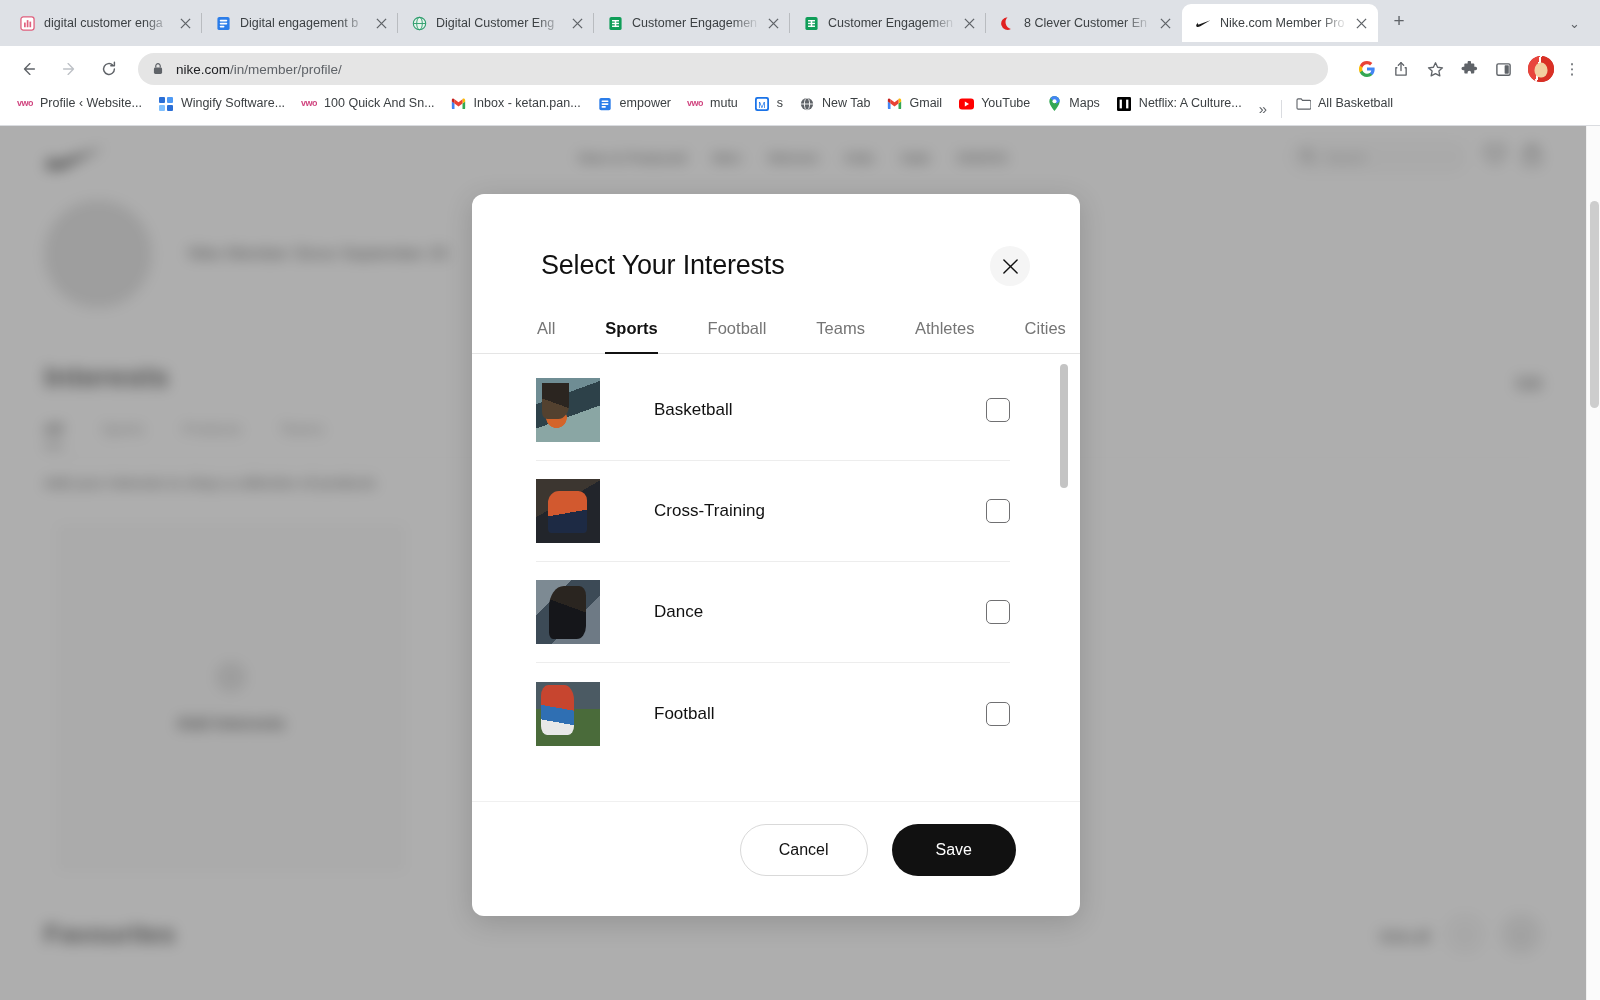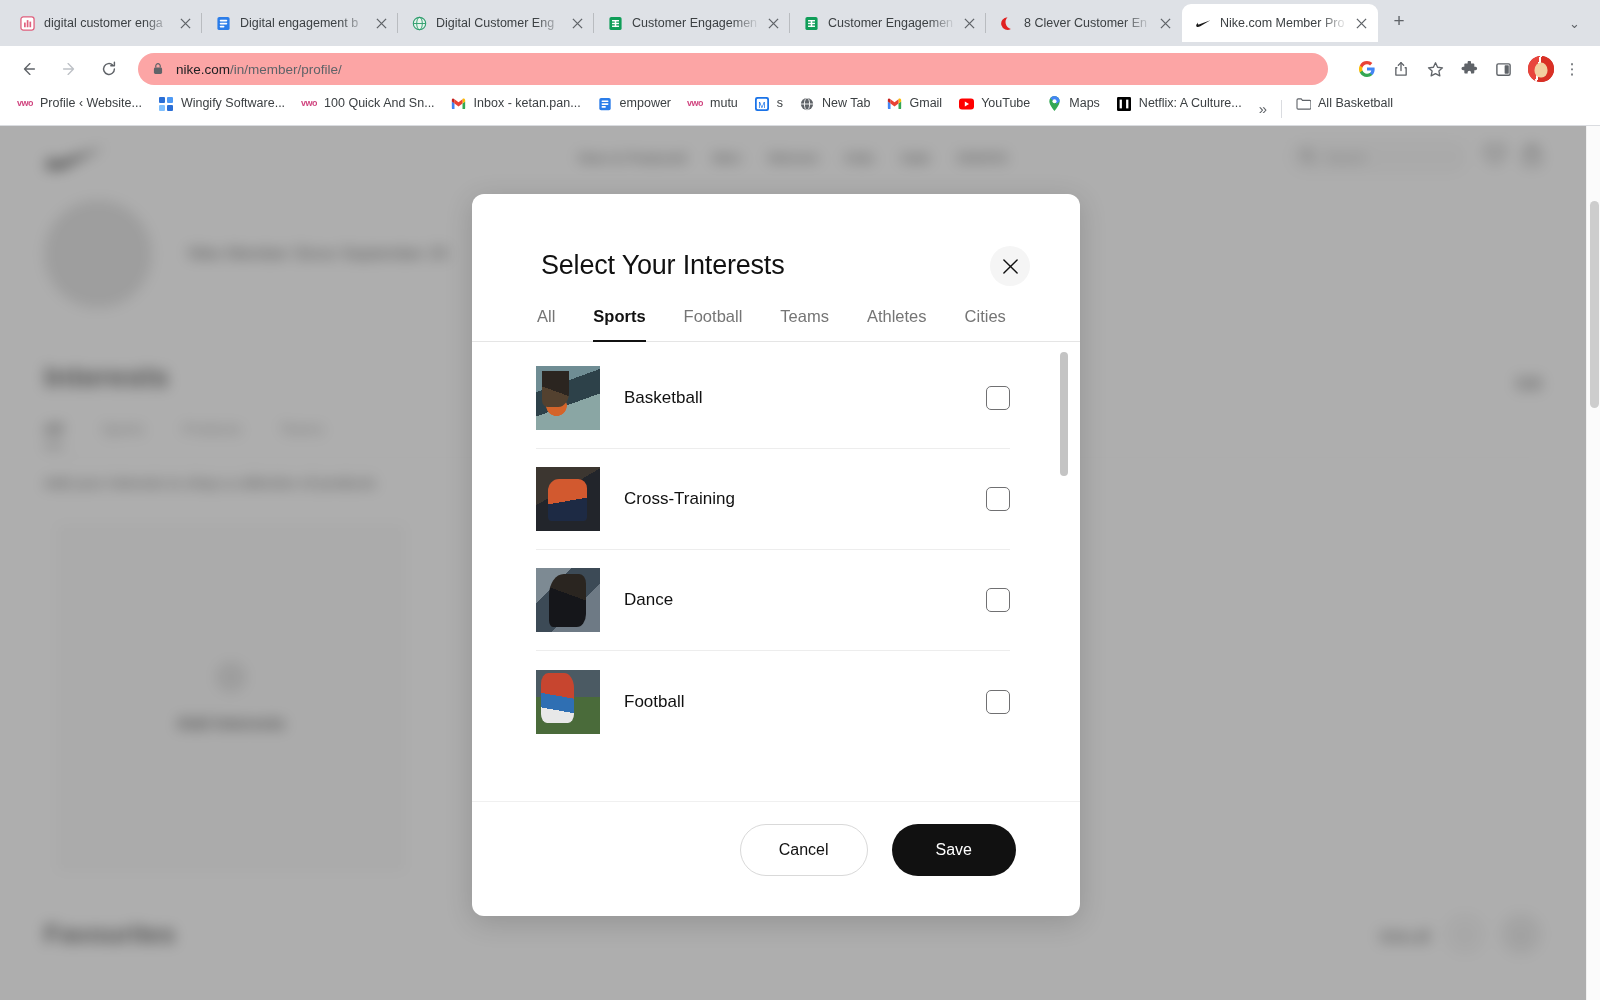--- a/index.html
+++ b/index.html
@@ -64,21 +64,21 @@
     height: 46px; background: #fff;
     display: flex; align-items: center; padding: 0 12px;
   }
   .nav-btn {
     width: 34px; height: 34px; margin-right: 6px;
     display: flex; align-items: center; justify-content: center;
     color: #5f6368; font-size: 17px;
   }
   .nav-btn.disabled { color: #bdc1c6; }
   .omnibox {
-    flex: 1 1 auto; height: 32px; background: #fca5a5;
+    flex: 1 1 auto; height: 32px; background: #e5e5e5;
     border-radius: 16px; display: flex; align-items: center;
     padding: 0 14px; margin: 0 10px 0 6px; max-width: 1190px;
   }
   .omnibox .lock { font-size: 11px; color: #5f6368; margin-right: 12px; }
   .omnibox .url { font-size: 13.5px; color: #5f6368; white-space: nowrap; }
   .omnibox .url b { color: #202124; font-weight: 400; }
   .tb-icons { display: flex; align-items: center; margin-left: auto; }
   .tb-ico {
     width: 32px; height: 32px; margin-left: 2px;
     display: flex; align-items: center; justify-content: center;
@@ -213,21 +213,21 @@
   }
   .modal-head { padding: 56px 69px 0; position: relative; }
   .modal-title { font-size: 27px; font-weight: 500; color: #111; letter-spacing: -.2px; }
   .modal-close {
     position: absolute; right: 50px; top: 52px;
     width: 40px; height: 40px; border-radius: 50%; background: #f5f5f5;
     display: flex; align-items: center; justify-content: center;
     color: #111; font-size: 17px; font-weight: 300; line-height: 1;
   }
   .modal-tabs {
-    display: flex; gap: 4px; padding: 0 48px; margin-top: 26px;
+    display: flex; gap: 16px; padding: 0 48px; margin-top: 38px;
     border-bottom: 1px solid #e5e5e5;
   }
   .mtab {
     font-size: 16.5px; color: #757575; padding: 0 17px 15px;
     position: relative; white-space: nowrap;
   }
   .mtab.active { color: #111; font-weight: 600; }
   .mtab.active::after {
     content: ""; position: absolute; left: 17px; right: 17px; bottom: -1px;
     height: 2px; background: #111;
@@ -239,21 +239,21 @@
   .ilist { padding-top: 6px; }
   .irow {
     display: flex; align-items: center; height: 101px;
     border-bottom: 1px solid #ededed;
   }
   .irow:last-child { border-bottom: none; }
   .ithumb {
     width: 64px; height: 64px; flex: 0 0 64px; overflow: hidden;
     position: relative; background: #555;
   }
-  .ilabel { margin-left: 24px; font-size: 17px; font-weight: 500; color: #111; }
+  .ilabel { margin-left: 54px; font-size: 17px; font-weight: 500; color: #111; }
   .icheck {
     margin-left: auto; width: 24px; height: 24px;
     border: 1.6px solid #707072; border-radius: 5px; background: #fff;
   }
   .modal-scrollbar {
     position: absolute; right: 12px; top: 4px; width: 8px; bottom: 4px;
   }
   .modal-scrollbar .thumb {
     position: absolute; left: 0; top: 6px; width: 8px; height: 124px;
     background: #c4c4c4; border-radius: 4px;

